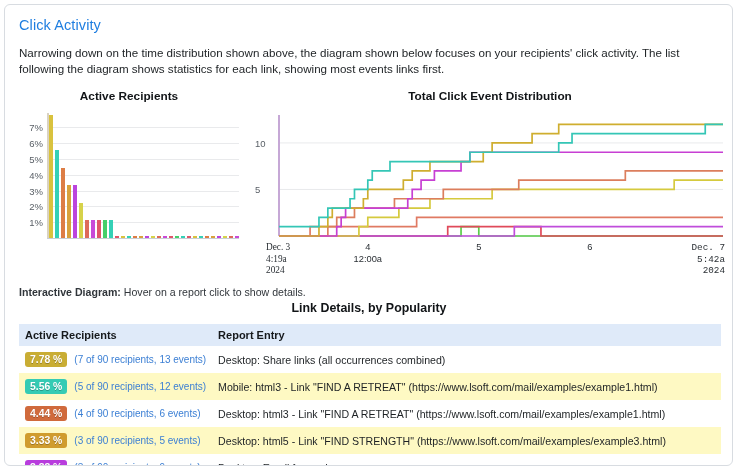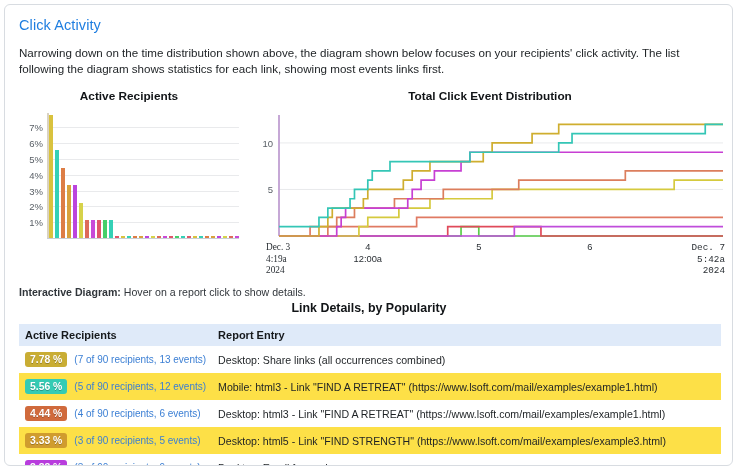--- a/index.html
+++ b/index.html
@@ -88,21 +88,21 @@
   
   #line-chart {
     position: absolute;
     left: 250px; top: 104px;
     width: 470px; height: 135px;
   }
   .line-axis-label {
     position: absolute;
     font-size: 9.5px;
     color: #5a6067;
-    text-align: right;
+    text-align: left;
     transform: translateY(-50%);
   }
   .xtick {
     position: absolute;
     font-size: 9.3px;
     color: #2a2f34;
     line-height: 11.5px;
     white-space: pre-line;
   }
 
@@ -141,21 +141,21 @@
     font-size: 11px;
     height: 21px;
   }
   #tbl td {
     padding: 4px 6px;
     vertical-align: middle;
     color: #1d2124;
     height: 27px;
   }
   #tbl tr.odd td { background: #ffffff; }
-  #tbl tr.even td { background: #fde047; }
+  #tbl tr.even td { background: #fef9c3; }
   .pct {
     display: inline-block;
     min-width: 42px;
     padding: 2px 5px;
     border-radius: 3px;
     font-weight: bold;
     font-size: 10.4px;
     color: #ffffff;
     text-align: center;
     text-shadow: 0 1px 0 rgba(0,0,0,.25);

